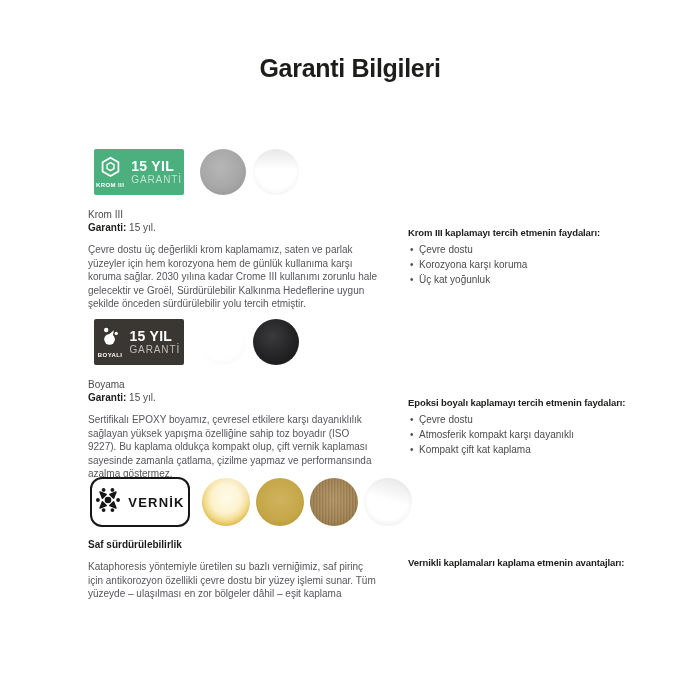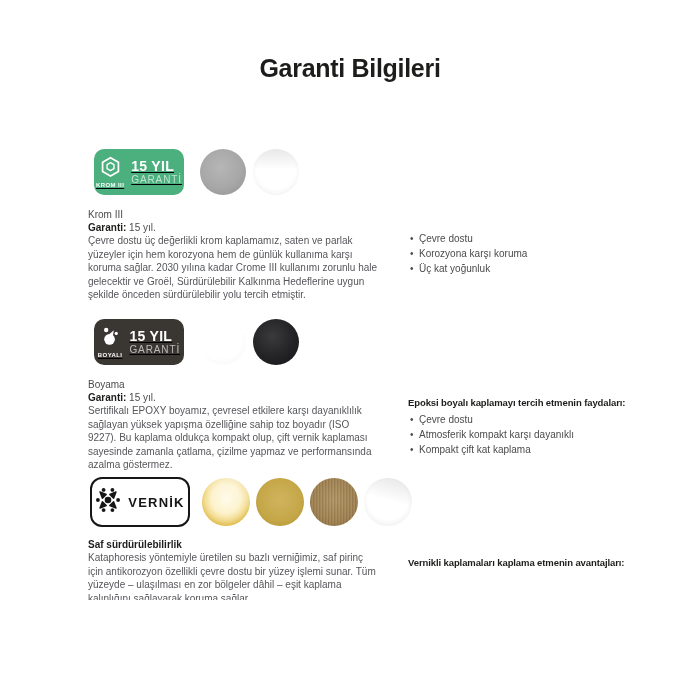--- a/index.html
+++ b/index.html
@@ -12,23 +12,23 @@
   .section { position:absolute; left:88px; width:562px; display:flex; }
   #section-krom   { top:146px; }
   #section-boyama { top:316px; }
   #section-vernik { top:476px; }
 
   .col-left  { flex:0 0 290px; width:290px; }
   .col-right { margin-left:30px; width:242px; padding-top:81px; box-sizing:border-box; }
 
   .badge-row { display:flex; align-items:center; height:52px; margin-bottom:10px; }
 
-  .badge-pill { height:46px; width:90px; border-radius:10px; margin-left:6px;
+  .badge-pill { height:46px; width:90px; border-radius:2px; margin-left:6px;
                 display:flex; align-items:center; justify-content:center;
-                padding:16px 6px; box-sizing:border-box; flex:0 0 auto;text-decoration:underline; }
+                padding:16px 6px; box-sizing:border-box; flex:0 0 auto; }
   .icon-col { display:flex; flex-direction:column; align-items:center; margin-right:7px; }
   .material-label { font-size:6px; font-weight:bold; color:#ffffff; letter-spacing:0.4px; margin-top:1px; white-space:nowrap; }
   .text-col { display:flex; flex-direction:column; line-height:1; }
   .years    { font-size:14px; font-weight:800; color:#ffffff; letter-spacing:0.3px; }
   .warranty { font-size:10px; color:rgba(255,255,255,0.65); letter-spacing:0.9px; margin-top:2px; }
 
   .badge-outline { height:50px; width:100px; border:2.5px solid #161616; border-radius:12px;
                    background:#ffffff; display:flex; align-items:center; justify-content:center;
                    gap:7px; box-sizing:border-box; flex:0 0 auto; margin-left:2px; }
   .vernik-label { font-size:13px; font-weight:bold; letter-spacing:1.2px; color:#161616; }
@@ -47,21 +47,21 @@
                                    radial-gradient(circle at 50% 44%, #fffbe9 0%, #fdf2cc 40%, #f3dd95 58%, #e0bd4e 74%, #b08a1d 88%, #5f4a07 98%); }
   .sw-brushed-gold    { background:radial-gradient(circle at 50% 45%, #d0b35e 0%, #c5a748 60%, #b2912e 100%); }
   .sw-bronze          { background:repeating-linear-gradient(90deg, rgba(60,40,10,0.16) 0 1px, rgba(255,255,255,0.05) 2px, rgba(0,0,0,0) 3px),
                                    radial-gradient(circle at 50% 45%, #b59a6b 0%, #a58757 60%, #8c6f42 100%); }
   .sw-polished-nickel { background:linear-gradient(195deg, rgba(180,180,180,0.35), rgba(255,255,255,0) 48%),
                                    radial-gradient(circle at 50% 45%, #ffffff 56%, #f4f4f4 72%, #c9c9c9 86%, #4a4a4a 94%, #1a1a1a 100%); }
 
   .sec-name { font-size:10px; line-height:13px; color:#4b4b4d; }
   .sec-sub  { font-size:10px; line-height:13px; color:#4b4b4d; }
   .sec-sub .bold { font-weight:bold; color:#1d1d1b; }
-  .sec-desc { font-size:10px; line-height:13.6px; color:#55565a; }
+  .sec-desc { margin-top:9px; font-size:10px; line-height:13.6px; color:#55565a; }
 
   .benefits-title { font-size:9.5px; font-weight:bold; color:#1d1d1b; white-space:nowrap; letter-spacing:-0.1px; }
   .benefits { margin:4px 0 0; padding:0; list-style:none; }
   .benefits li { font-size:10px; color:#4b4b4d; line-height:15px; padding-left:11px; position:relative; }
   .benefits li::before { content:"•"; position:absolute; left:2px; color:#4b4b4d; }
 
   .footer { position:absolute; top:634px; right:72px; text-align:right; }
   .logo   { font-size:34px; font-weight:bold; color:#0f766e; letter-spacing:-1.5px; line-height:1; }
   .tagline{ font-size:6.5px; color:#3c3c3c; letter-spacing:0.4px; margin-top:1px; text-align:right; padding-right:2px; }
 </style>
@@ -93,20 +93,21 @@
         <div class="swatches">
           <div class="swatch sw-satin-chrome"></div>
           <div class="swatch sw-polished-chrome"></div>
         </div>
       </div>
       <div class="sec-name">Krom III</div>
       <div class="sec-sub"><span class="bold">Garanti:</span><span> 15 yıl.</span></div>
       <div class="sec-desc">Çevre dostu üç değerlikli krom kaplamamız, saten ve parlak yüzeyler için hem korozyona hem de günlük kullanıma karşı koruma sağlar. 2030 yılına kadar Crome III kullanımı zorunlu hale gelecektir ve Groël, Sürdürülebilir Kalkınma Hedeflerine uygun şekilde önceden sürdürülebilir yolu tercih etmiştir.</div>
     </div>
     <div class="col-right">
+      <div class="benefits-title">Krom III kaplamayı tercih etmenin faydaları:</div>
       <ul class="benefits">
           <li>Çevre dostu</li>
           <li>Korozyona karşı koruma</li>
           <li>Üç kat yoğunluk</li>
         </ul>
     </div>
   </div>
 
   <div class="section" id="section-boyama">
     <div class="col-left">

